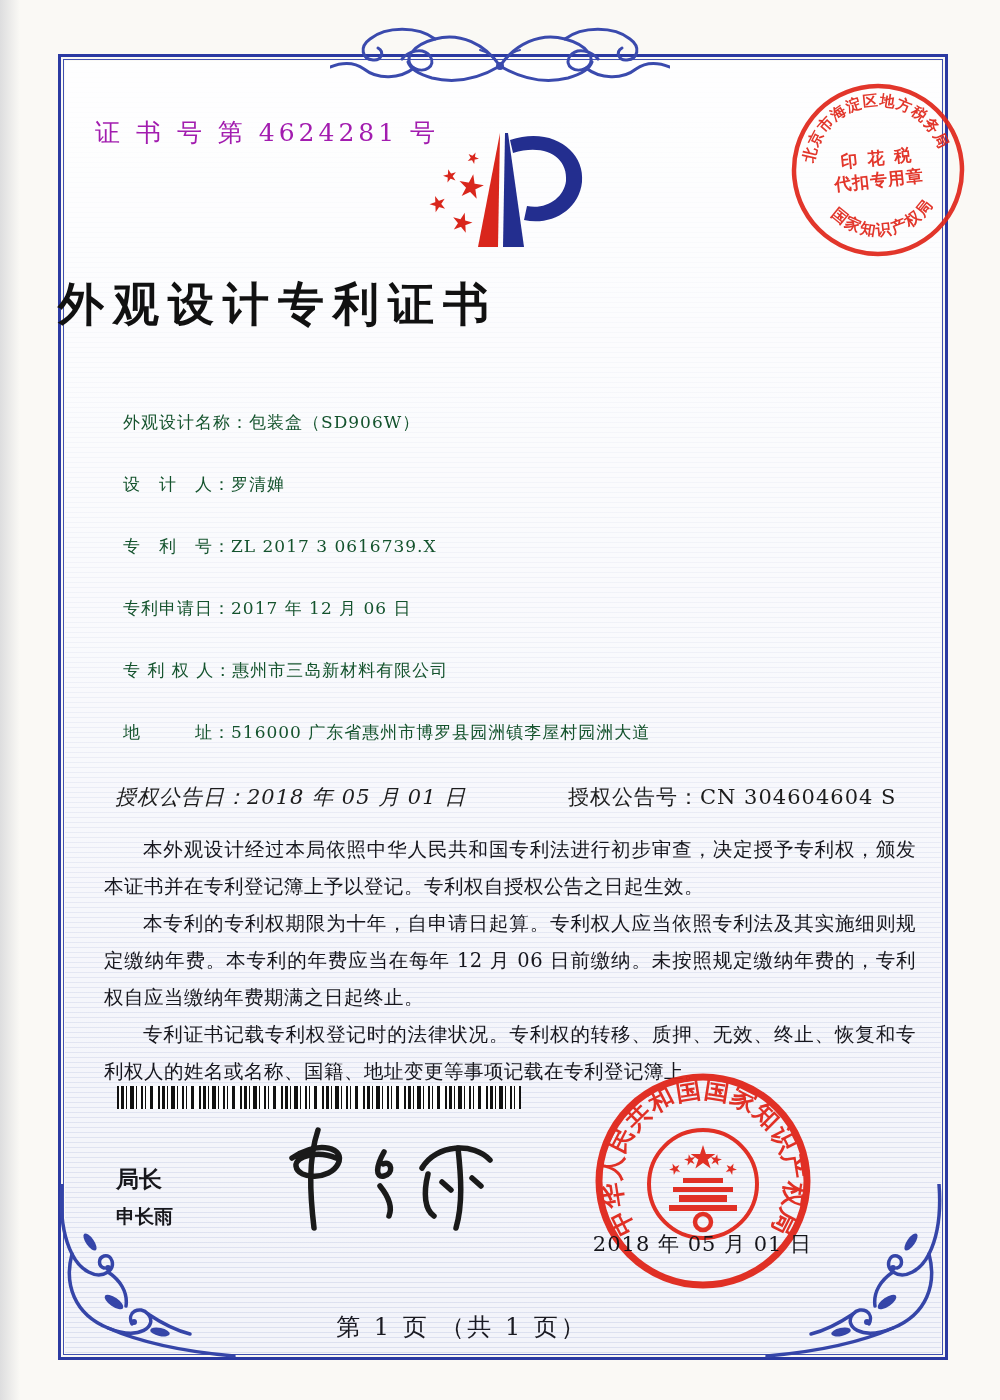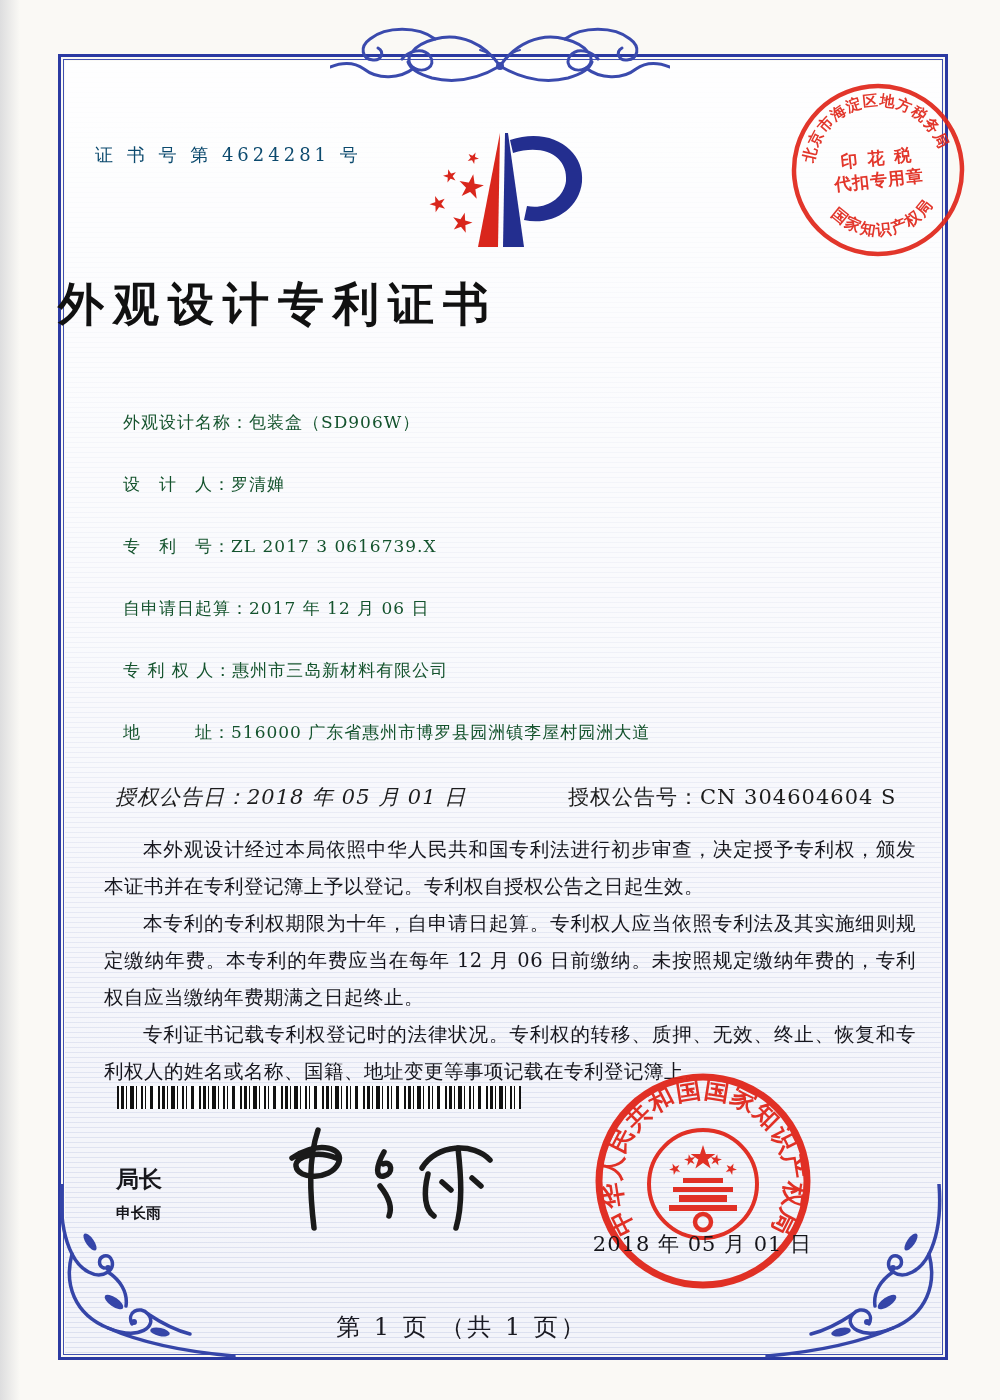--- a/index.html
+++ b/index.html
@@ -12,21 +12,21 @@
   .frame{position:absolute;left:58px;top:54px;width:884px;height:1300px;
          border:3px solid #2b3aa2;}
   .frame-inner{position:absolute;inset:2px;border:1px solid #4050b0;}
   .frame-texture{position:absolute;inset:4px;
       background:
         linear-gradient(180deg,rgba(255,255,255,0.95) 0%,rgba(255,255,255,0.55) 45%,rgba(255,255,255,0.15) 75%,rgba(255,255,255,0) 100%),
         repeating-linear-gradient(0deg,rgba(130,145,200,0.20) 0px,rgba(130,145,200,0.20) 1px,rgba(244,245,251,0) 1px,rgba(244,245,251,0) 5px),
         #f3f4fa;}
 
   .ornament{position:absolute;pointer-events:none;}
-  .cert-no{position:absolute;left:95px;top:143px;font-size:18px;letter-spacing:4px;color:#0c4a6e;}
+  .cert-no{position:absolute;left:95px;top:116px;font-size:25px;letter-spacing:4px;color:#a21caf;}
 
   .tax-stamp{position:absolute;left:780px;top:72px;transform:rotate(-6deg);opacity:0.92;}
   .cnipa-logo{position:absolute;left:422px;top:96px;}
 
   .title{position:absolute;left:58px;top:274px;width:884px;text-align:left;
          font-size:46px;font-weight:700;letter-spacing:9px;color:#111;}
 
   .field-row{position:absolute;left:123px;font-size:17px;letter-spacing:1px;color:#14532d;white-space:nowrap;}
   .f0{top:411px;} .f1{top:473px;} .f2{top:535px;} .f3{top:597px;} .f4{top:659px;} .f5{top:721px;}
   .grant-date{position:absolute;left:115px;top:783px;font-size:21px;letter-spacing:1px;white-space:nowrap;font-style:italic;}
@@ -38,21 +38,21 @@
 
   .barcode{position:absolute;left:117px;top:1086px;width:404px;height:23px;background:#fff;
      background-image:repeating-linear-gradient(90deg,
        #111 0px,#111 2px,#fff 2px,#fff 4px,#111 4px,#111 7px,#fff 7px,#fff 9px,
        #111 9px,#111 10px,#fff 10px,#fff 13px,#111 13px,#111 17px,#fff 17px,#fff 19px,
        #111 19px,#111 20px,#fff 20px,#fff 24px,#111 24px,#111 26px,#fff 26px,#fff 28px,
        #111 28px,#111 29px,#fff 29px,#fff 33px,#111 33px,#111 36px,#fff 36px,#fff 41px);}
 
   .director-title{position:absolute;left:116px;top:1164px;font-size:23px;font-weight:700;
       font-family:"DejaVu Sans","Liberation Sans",sans-serif;color:#17171c;}
-  .director-name{position:absolute;left:116px;top:1204px;font-size:15px;font-weight:700;
+  .director-name{position:absolute;left:116px;top:1204px;font-size:19px;font-weight:700;
       font-family:Liberation Sans, sans-serif;color:#17171c;}
   .signature{position:absolute;left:262px;top:1116px;}
 
   .issue-seal{position:absolute;left:588px;top:1066px;opacity:0.95;}
   .seal-date{position:absolute;left:585px;top:1230px;width:235px;text-align:center;
       font-size:21px;letter-spacing:1px;color:#15151a;white-space:nowrap;}
 
   .footer{position:absolute;left:58px;top:1311px;width:884px;text-align:center;
       transform:translateX(-38px);font-size:24px;letter-spacing:3px;color:#1a1a22;}
 </style>
@@ -155,21 +155,21 @@
   <div class="field-row f0">
     <span>外观设计名称：</span><span>包装盒（SD906W）</span>
   </div>
   <div class="field-row f1">
     <span>设　计　人：</span><span>罗清婵</span>
   </div>
   <div class="field-row f2">
     <span>专　利　号：</span><span>ZL 2017 3 0616739.X</span>
   </div>
   <div class="field-row f3">
-    <span>自申请日起算：</span><span>2017 年 12 月 06 日</span>
+    <span>专利申请日：</span><span>2017 年 12 月 06 日</span>
   </div>
   <div class="field-row f4">
     <span>专 利 权 人：</span><span>惠州市三岛新材料有限公司</span>
   </div>
   <div class="field-row f5">
     <span>地　　　址：</span><span>516000 广东省惠州市博罗县园洲镇李屋村园洲大道</span>
   </div>
 
   <div class="grant-date">
     <span>授权公告日：</span><span>2018 年 05 月 01 日</span>

